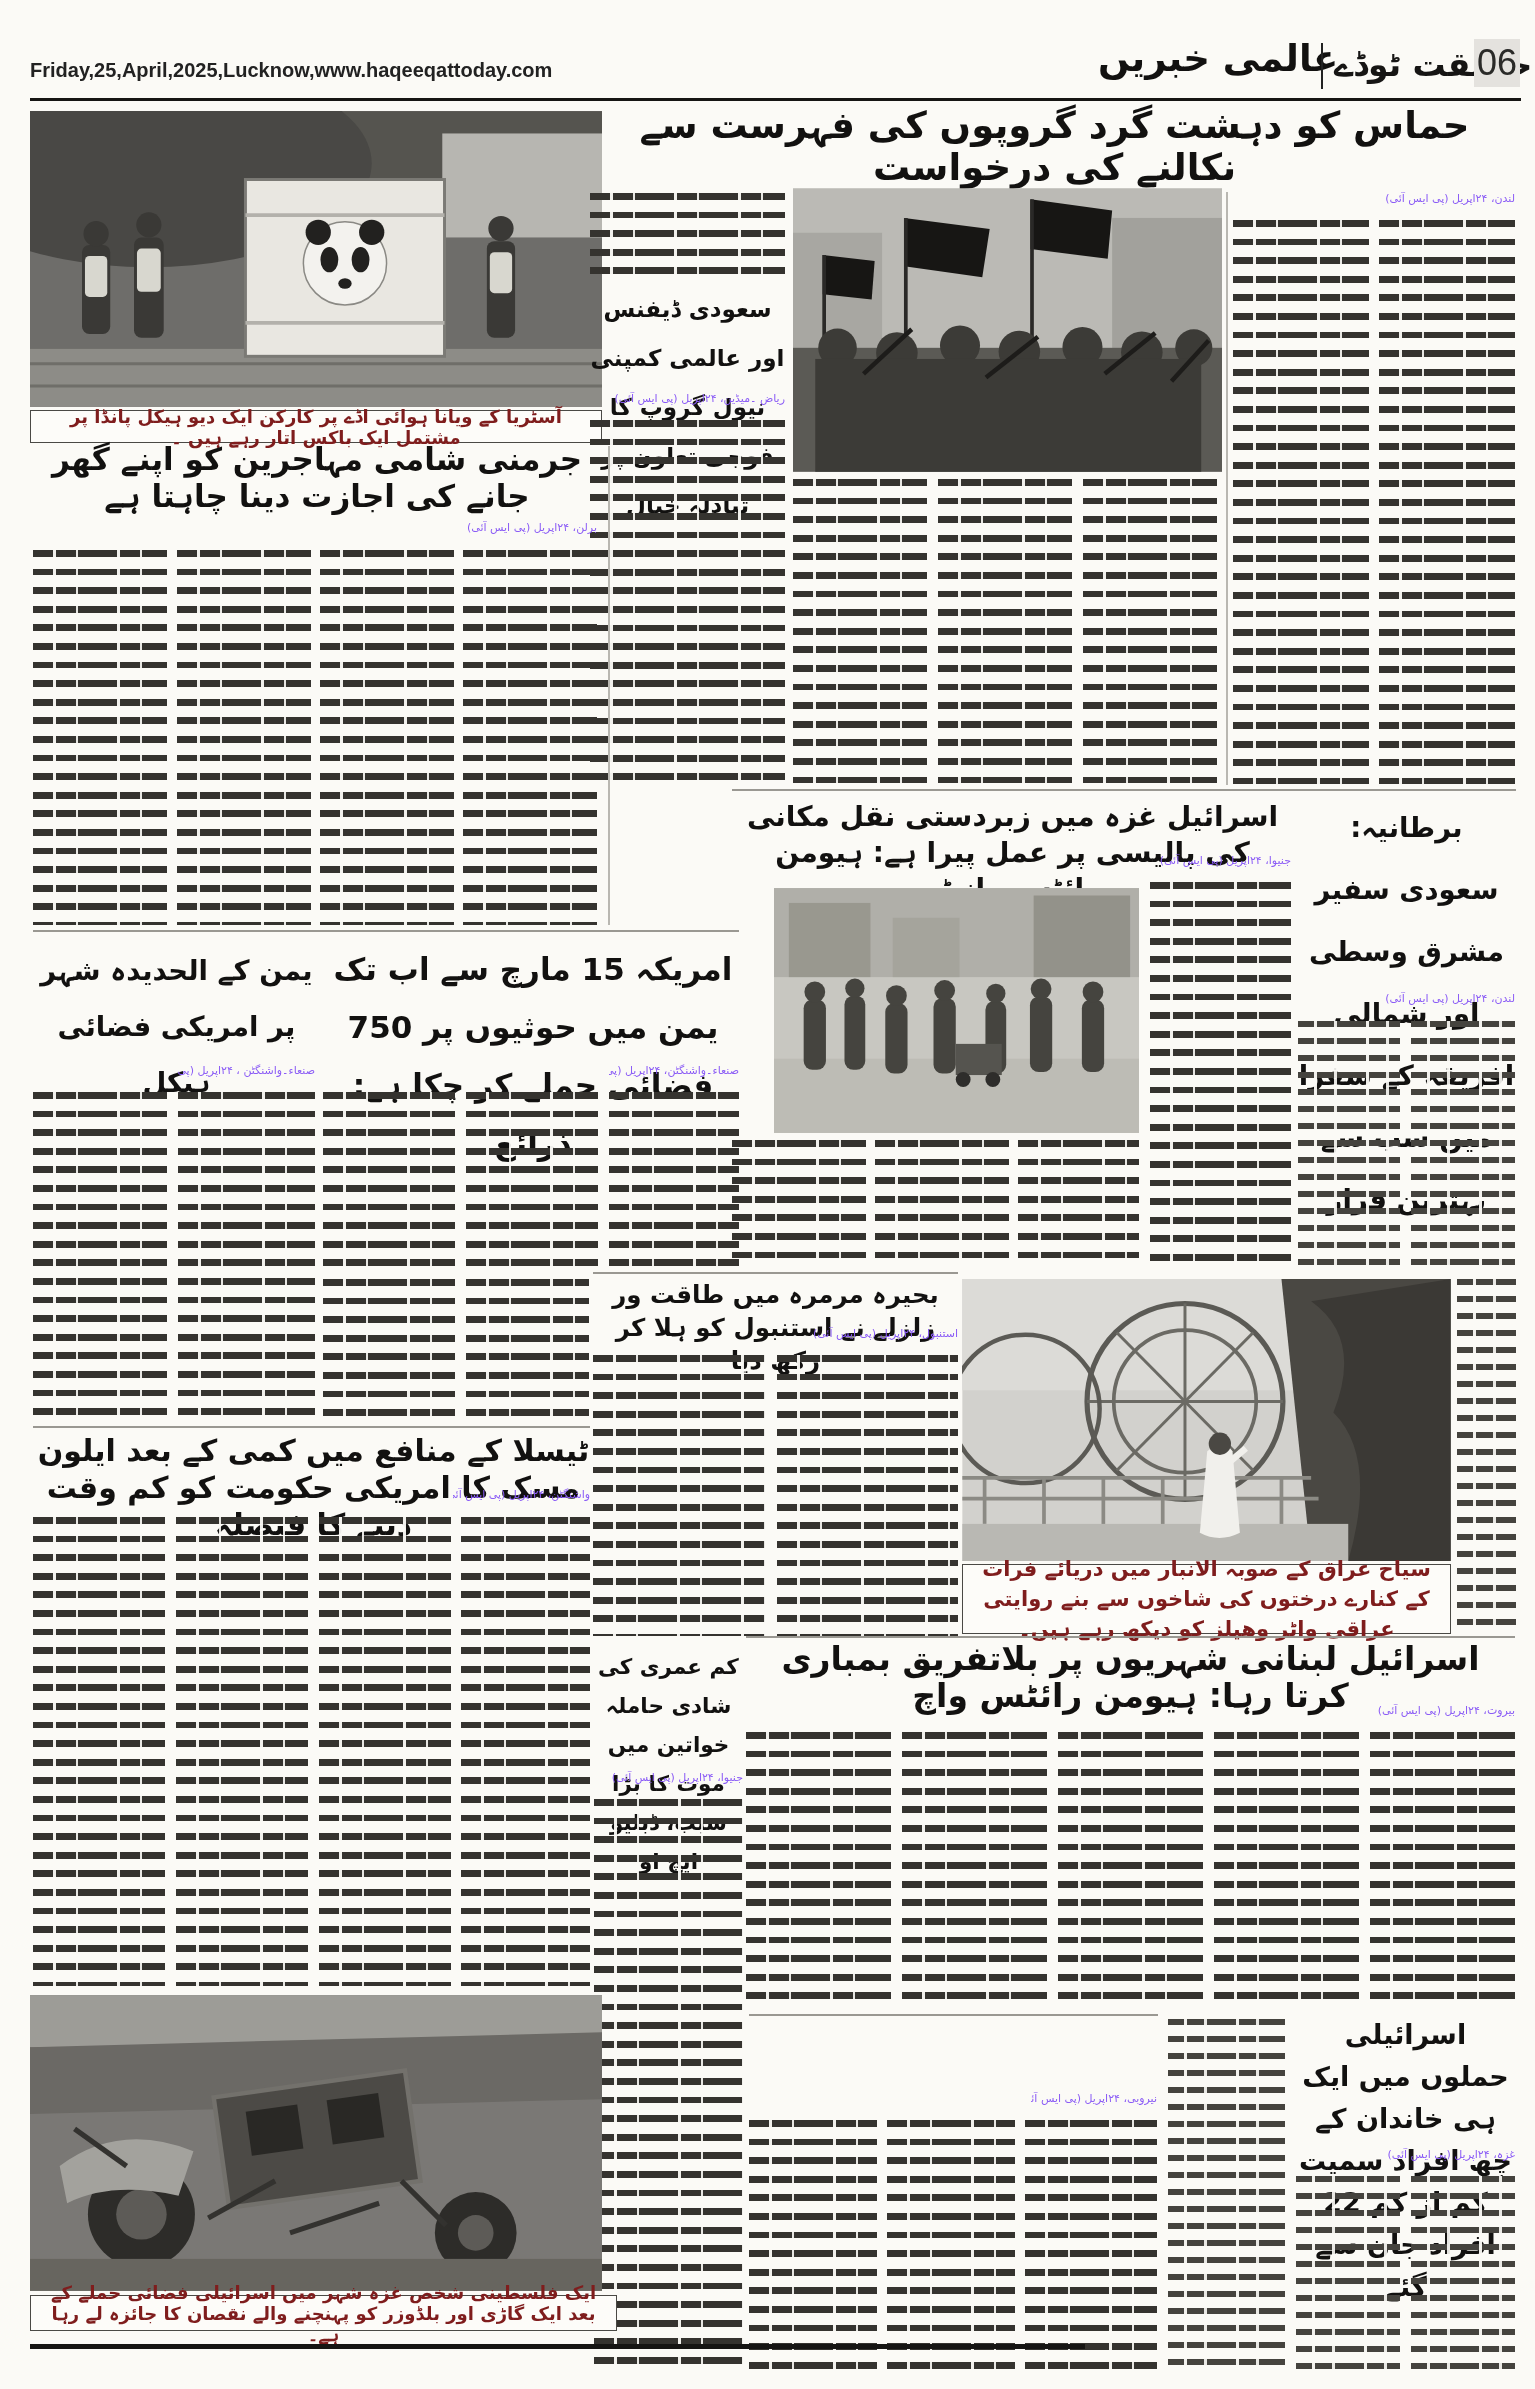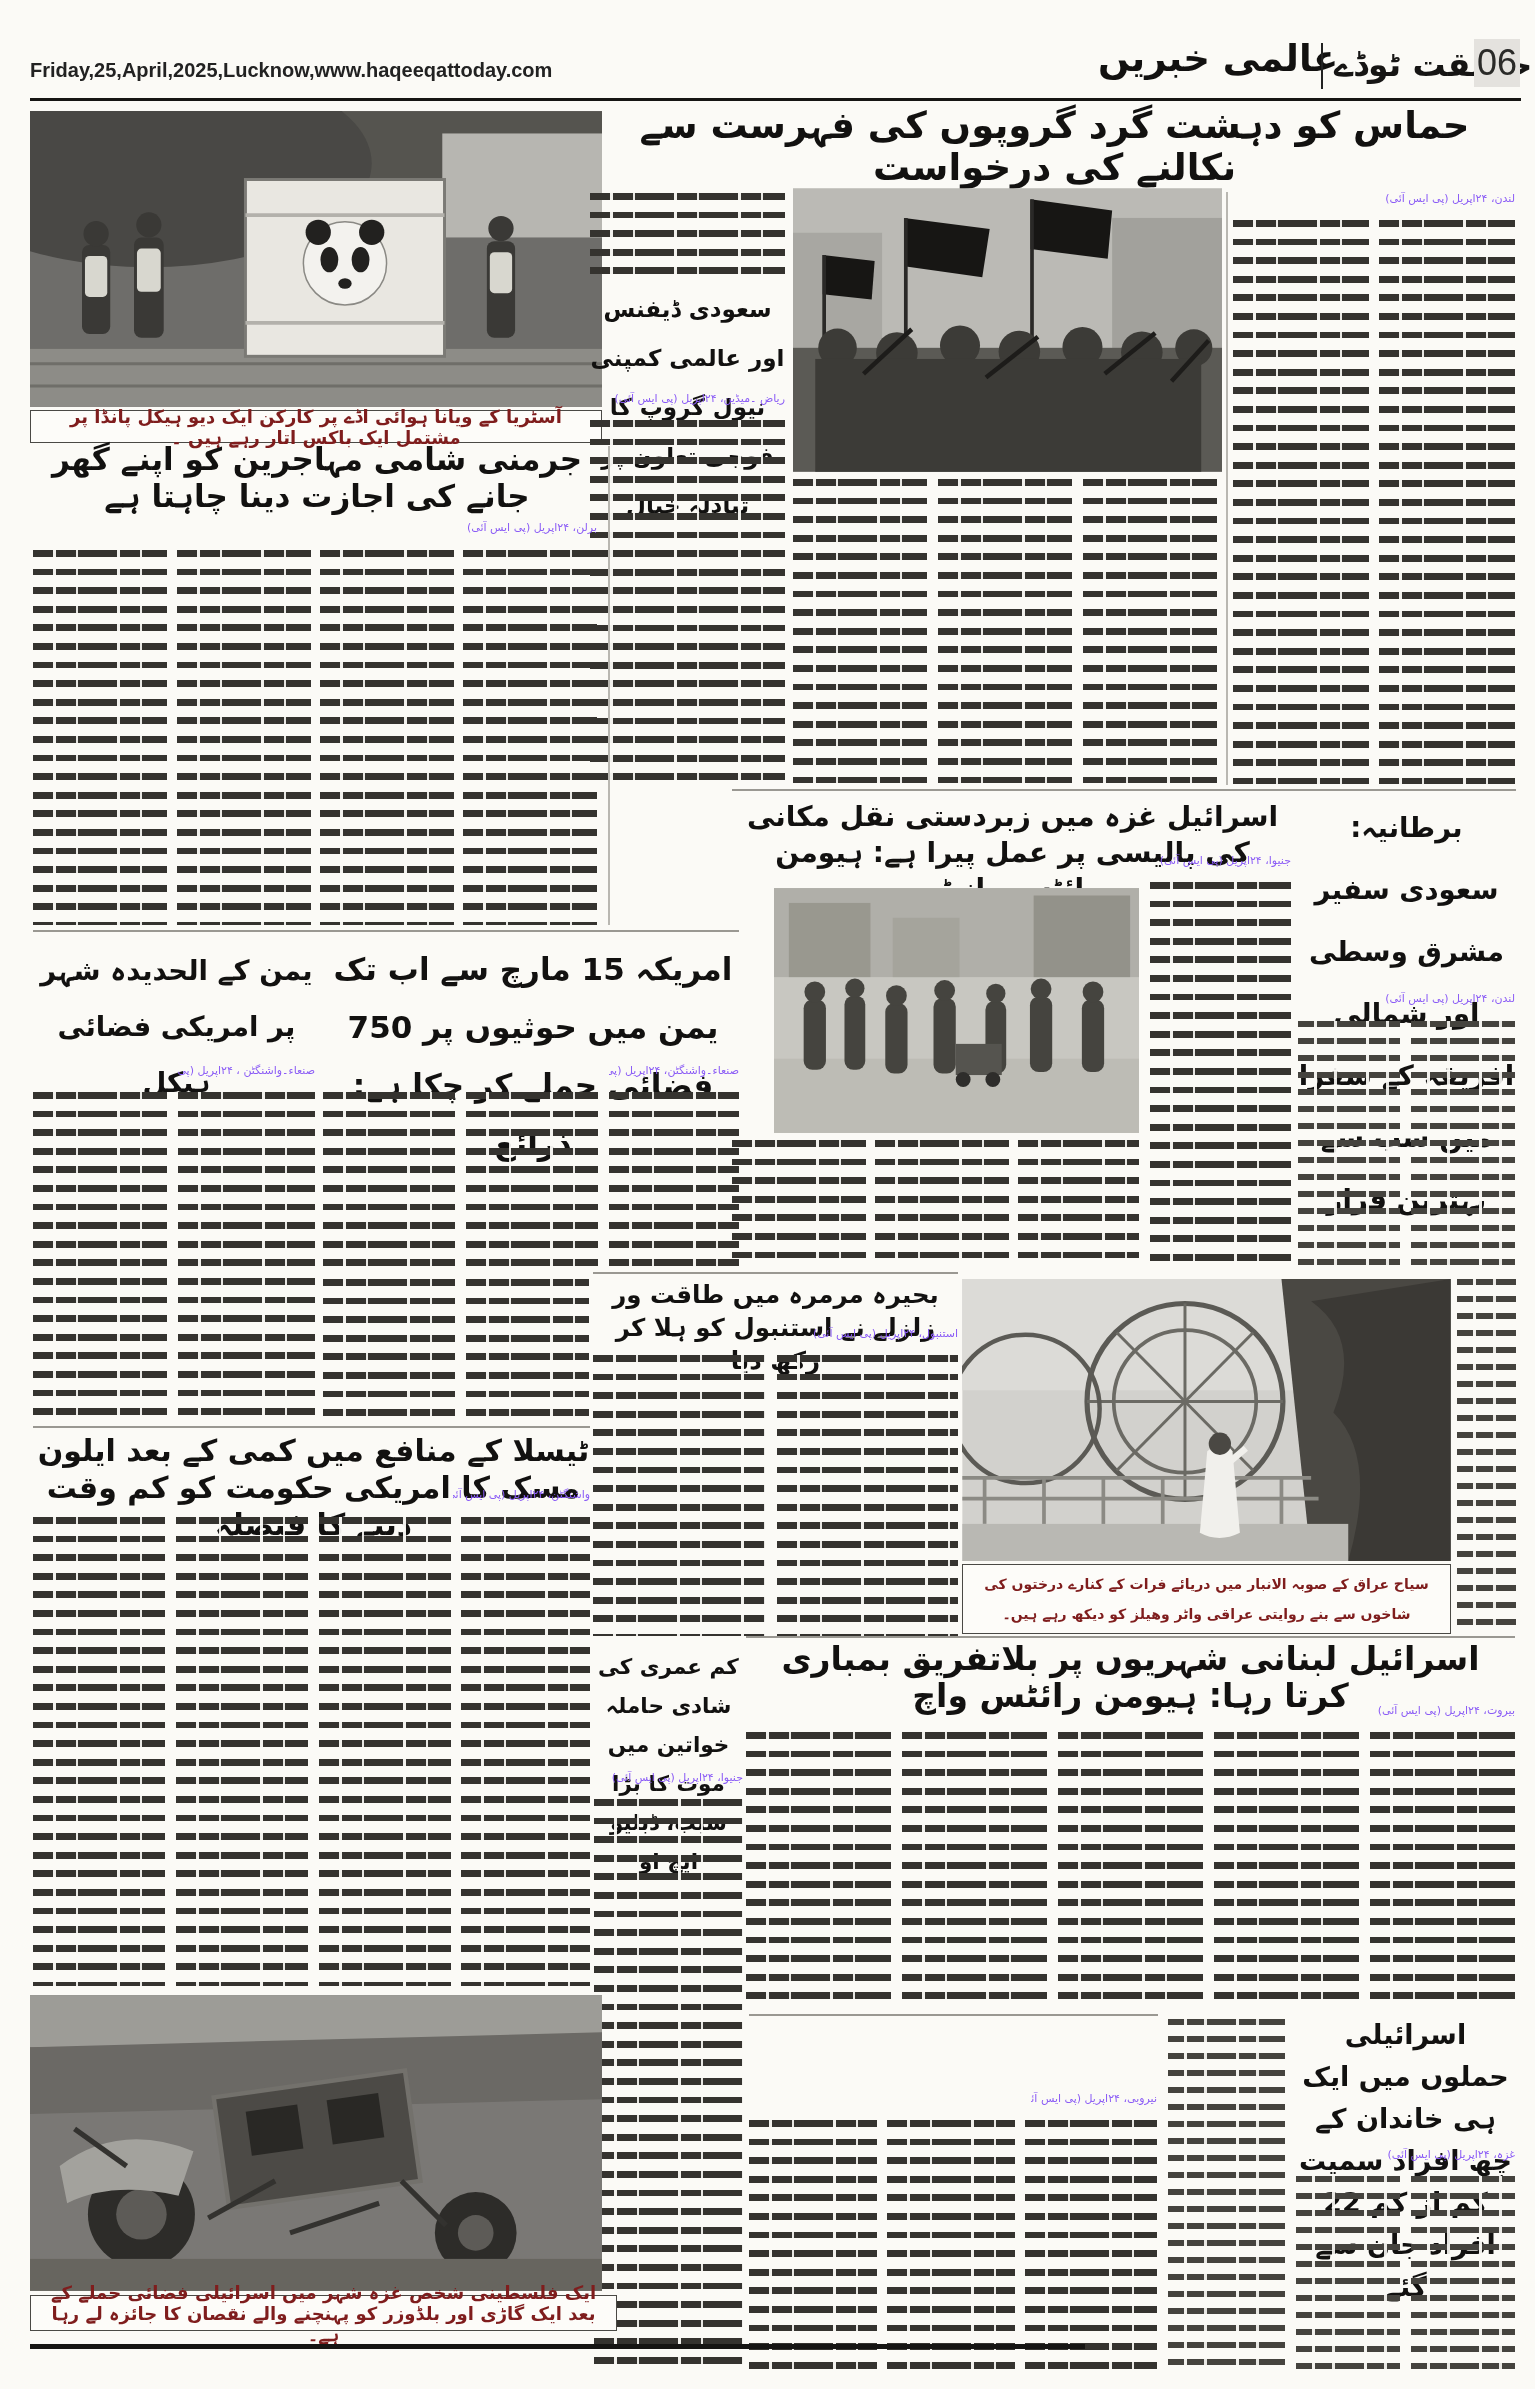--- a/index.html
+++ b/index.html
@@ -225,21 +225,21 @@
       <line x1="190" y1="268" x2="190" y2="338"></line>
         <line x1="270" y1="268" x2="270" y2="340"></line>
       <line x1="350" y1="268" x2="350" y2="344"></line>
         <line x1="430" y1="268" x2="430" y2="346"></line>
     </g>
     <rect x="0" y="330" width="520" height="50" fill="#b9b8b3"></rect>
     <path d="M330 232 q22 -18 34 0 l10 110 q-28 14 -54 0 Z" fill="#f1f0ec"></path>
     <circle cx="347" cy="222" r="15" fill="#4a4843"></circle>
     <line x1="362" y1="245" x2="382" y2="228" stroke="#f1f0ec" stroke-width="9"></line>
   </svg>
-  <div class="abs caption rtl" style="left:962px;top:1564px;width:489px;height:70px;font-size:14px;font-weight:700;line-height:30px;">سیاح عراق کے صوبہ الانبار میں دریائے فرات کے کنارے درختوں کی شاخوں سے بنے روایتی عراقی واٹر وھیلز کو دیکھ رہے ہیں۔</div>
+  <div class="abs caption rtl" style="left:962px;top:1564px;width:489px;height:70px;font-size:21px;font-weight:700;line-height:30px;">سیاح عراق کے صوبہ الانبار میں دریائے فرات کے کنارے درختوں کی شاخوں سے بنے روایتی عراقی واٹر وھیلز کو دیکھ رہے ہیں۔</div>
 
   <div class="abs sim-light" style="left:1457px;top:1279px;width:59px;height:355px;"></div>
 
   <div class="abs headline h-lg rtl" style="left:37px;top:1432px;width:553px;height:49px;font-size:30px;">ٹیسلا کے منافع میں کمی کے بعد ایلون مسک کا امریکی حکومت کو کم وقت دینے کا فیصلہ</div>
   <div class="abs dl rtl" style="left:453px;top:1488px;width:137px;">واشنگٹن، ۲۴اپریل (پی ایس آئی)</div>
   <div class="abs sim" style="left:33px;top:1517px;width:132px;height:469px;"></div>
   <div class="abs sim" style="left:176px;top:1517px;width:132px;height:469px;"></div>
   <div class="abs sim" style="left:319px;top:1517px;width:132px;height:469px;"></div>
   <div class="abs sim" style="left:461px;top:1517px;width:129px;height:469px;"></div>
 

